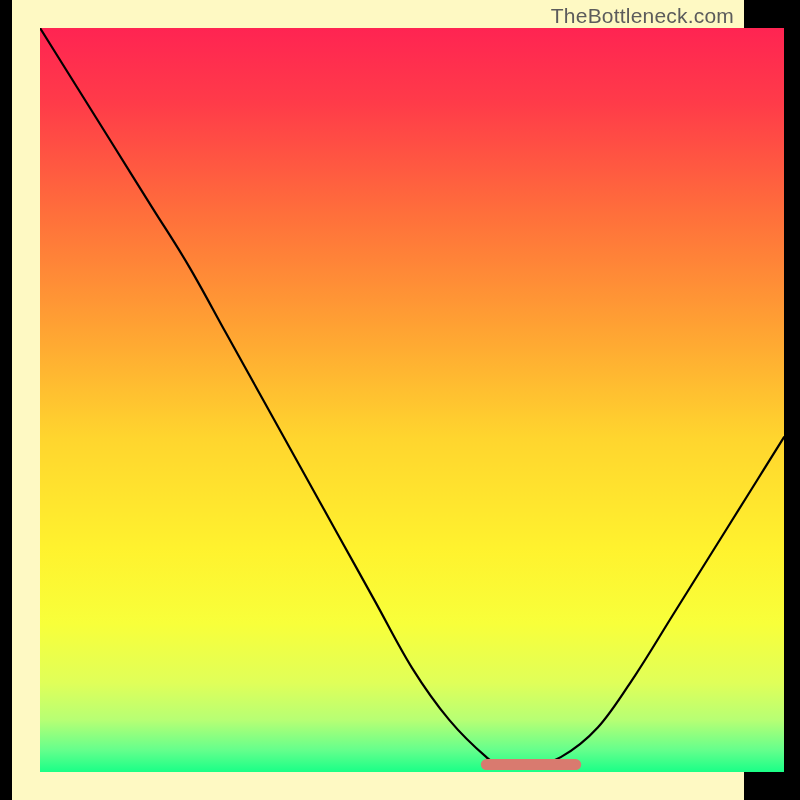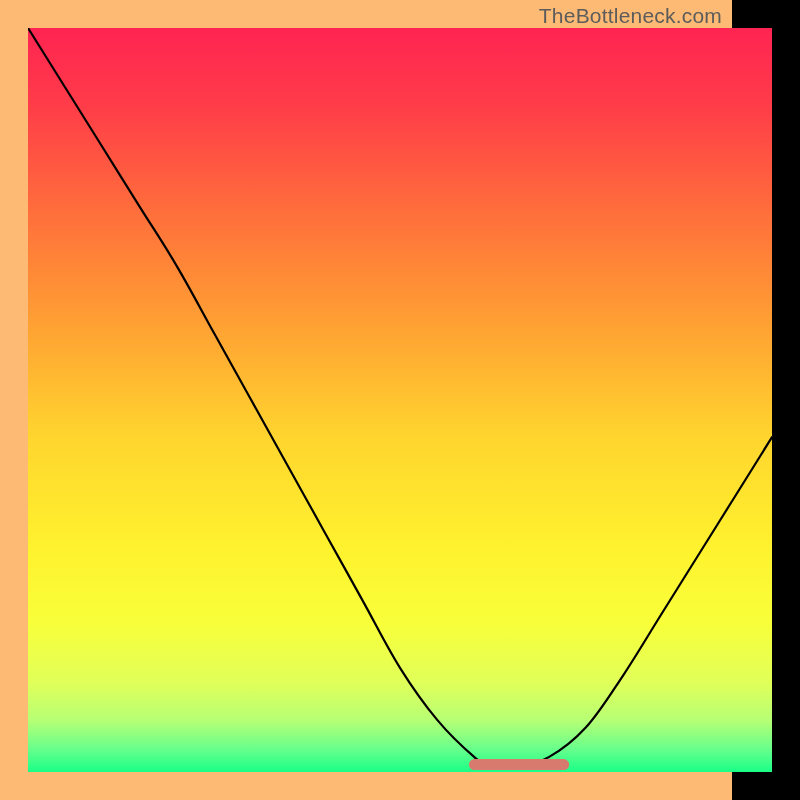--- a/index.html
+++ b/index.html
@@ -6,24 +6,24 @@
     margin: 0;
     padding: 0;
     width: 800px;
     height: 800px;
     background: #000;
     overflow: hidden;
   }
   .frame {
     position: absolute;
     top: 0;
-    left: 0;
+    left: 12px;
     width: 732px;
     height: 800px;
-    background: #fdba74;
+    background: #fef9c3;
   }
   .plot-area {
     position: absolute;
     top: 28px;
     left: 28px;
     width: 744px;
     height: 744px;
     overflow: hidden;
   }
   .gradient {

